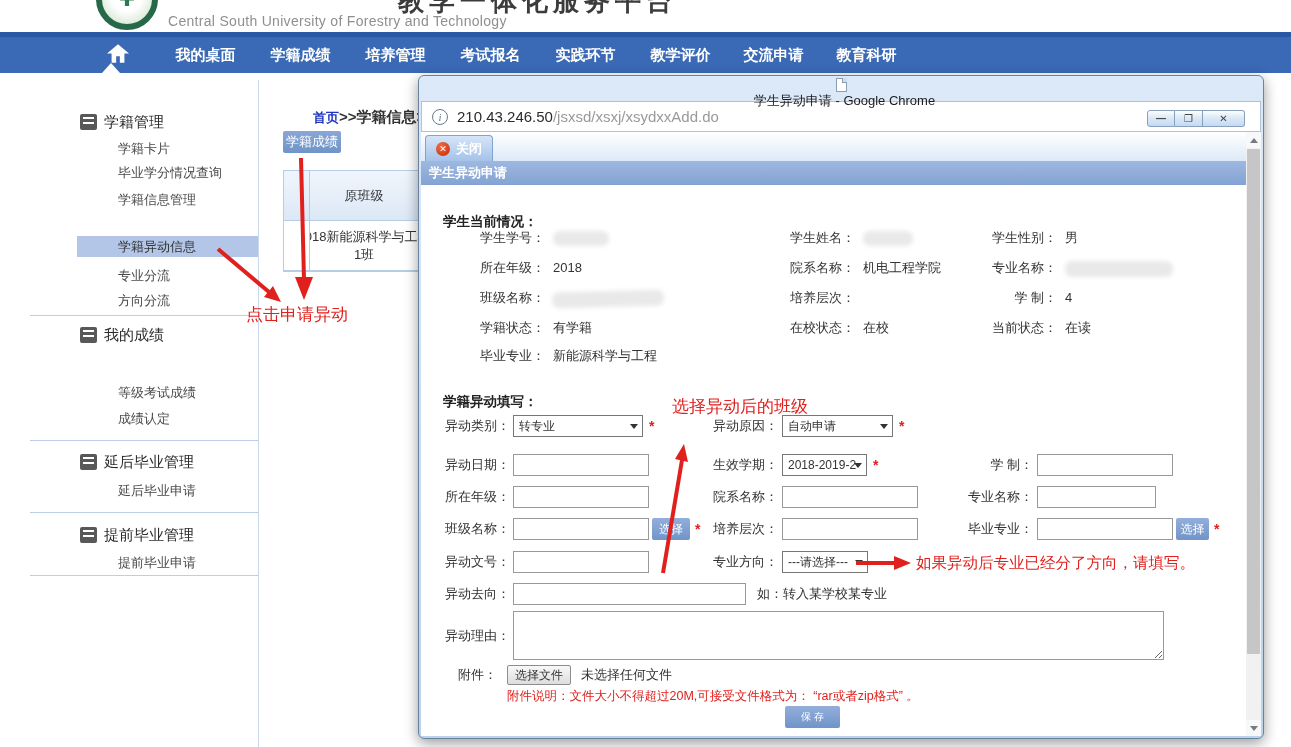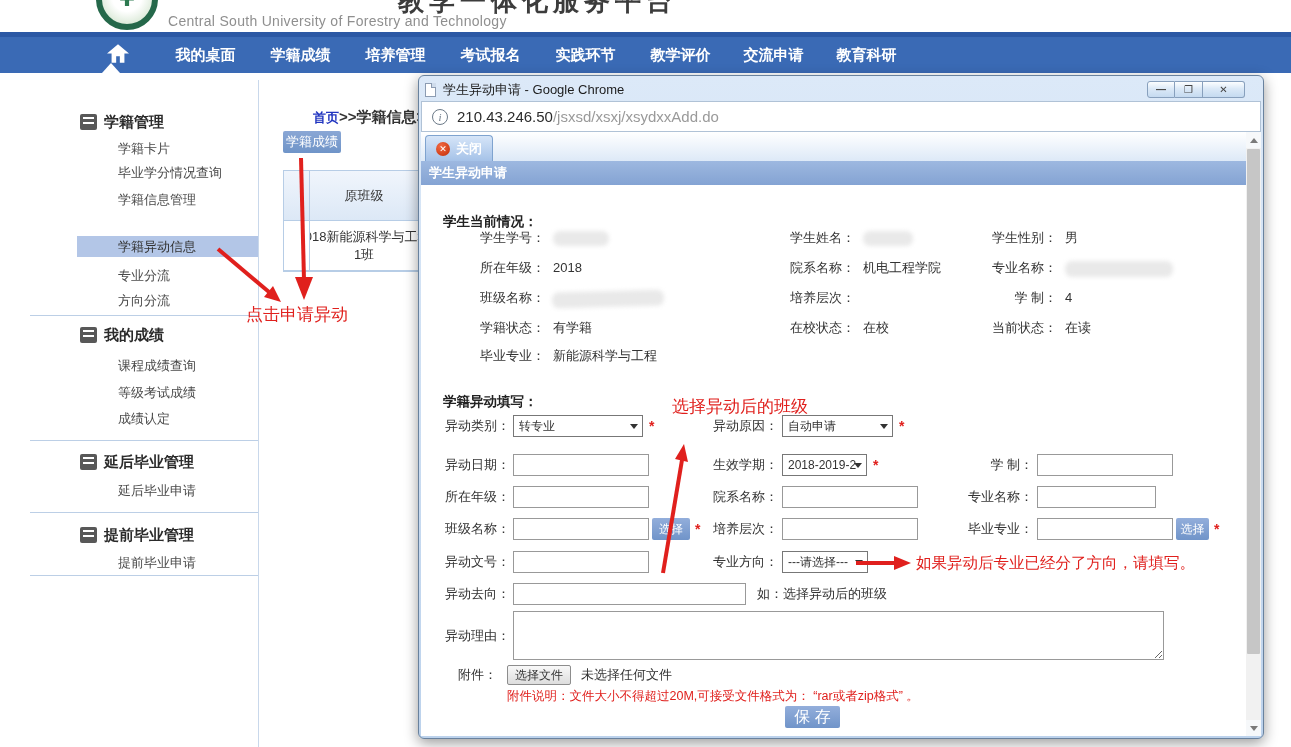--- a/index.html
+++ b/index.html
@@ -21,21 +21,21 @@
   .nav-home { position:absolute; left:88px; top:9px; width:60px; height:24px; display:flex; align-items:center; justify-content:center; cursor:pointer; }
   .nav-item { position:absolute; top:0; width:95px; height:37px; margin-top:4px; line-height:37px; text-align:center;
     color:#fff; font-size:15px; font-weight:bold; cursor:pointer; white-space:nowrap; }
   .nav-notch { position:absolute; left:102px; top:31px; width:0; height:0;
     border-left:9px solid transparent; border-right:9px solid transparent; border-bottom:10px solid #fff; }
 
   
   .side-divider { position:absolute; left:258px; top:80px; width:1px; height:667px; background:#c9d8eb; }
   .sidebar { position:absolute; left:0; top:95px; width:258px; height:560px; }
   .sb-title { position:absolute; left:0; width:258px; height:20px; }
-  .sb-title .txt { position:absolute; left:104px; top:0; font-size:15px; font-weight:bold; color:#2b2b2b; line-height:20px; }
+  .sb-title .txt { position:absolute; left:104px; top:0; font-size:15px; font-weight:normal; color:#2b2b2b; line-height:20px; }
   .notes-icon { position:absolute; left:80px; top:2px; width:17px; height:16px; background:#585858; border-radius:2px; }
   .notes-icon::before { content:""; position:absolute; left:3px; top:3px; width:11px; height:10px;
     background:repeating-linear-gradient(#fff 0 2px, transparent 2px 5px); }
   .sb-item { position:absolute; left:0; width:258px; height:21px; line-height:21px; font-size:13px; color:#4a4a4a;
     padding-left:118px; cursor:pointer; }
   .sb-item.selected { background:#b3c6e7; padding-left:41px; left:77px; width:181px; color:#333; }
   .sb-divider { position:absolute; left:30px; width:228px; height:1px; background:#bccfe6; }
 
   
   .crumbs { position:absolute; left:283px; top:108px; white-space:nowrap; }
@@ -47,21 +47,21 @@
   .otable .hrow { display:flex; height:50px; background:linear-gradient(#f0f5fc,#dce8f6); border-bottom:1px solid #b7cde6; }
   .otable .drow { display:flex; height:50px; background:#fff; border-bottom:1px solid #b7cde6; }
   .otable .c1 { width:26px; border-right:1px solid #b7cde6; flex:none; }
   .otable .c2 { flex:1; display:flex; flex-direction:column; align-items:center; justify-content:center; font-size:13px; color:#333; overflow:hidden; }
   .otable .hrow .c2 { font-weight:normal; }
   .otable .line1 { white-space:nowrap; }
 
   
   .window { position:absolute; left:418px; top:75px; width:846px; height:664px; background:linear-gradient(#dce9f8,#bcd2ec);
     border:1px solid #69829e; border-radius:6px; padding:2px; box-shadow:0 4px 14px rgba(0,0,0,.4); z-index:10; }
-  .titlebar { height:23px; display:flex; align-items:center; padding:0 4px; }
+  .titlebar { height:23px; display:flex; align-items:center; padding:0 4px;flex-direction:column; }
   .doc-icon { width:11px; height:14px; background:#fff; border:1px solid #8c9cb2; position:relative; flex:none; }
   .doc-icon::after { content:""; position:absolute; right:-1px; top:-1px; width:4px; height:4px; background:#cfdcec; border-left:1px solid #8c9cb2; border-bottom:1px solid #8c9cb2; }
   .title-text { font-size:13px; color:#1c1c1c; margin-left:7px; white-space:nowrap; }
   .win-controls { margin-left:auto; margin-right:12px; display:flex; }
   .wc-btn { height:17px; border:1px solid #88a0bd; background:linear-gradient(#fcfeff,#dbe9f7 45%,#c5daf0);
     font-size:10px; color:#444; display:flex; align-items:center; justify-content:center; cursor:pointer; font-weight:bold; }
   .wc-min { width:28px; border-radius:3px 0 0 3px; }
   .wc-max { width:28px; border-left:none; }
   .wc-close { width:42px; border-left:none; border-radius:0 3px 3px 0; }
 
@@ -103,21 +103,21 @@
   .req { position:absolute; color:#e0201d; font-weight:bold; font-size:14px; line-height:22px; }
   .mini-btn { position:absolute; height:22px; background:linear-gradient(#93aedb,#7094c9); color:#fff; font-size:12px;
     text-align:center; line-height:22px; border-radius:2px; cursor:pointer; }
   .hint { position:absolute; line-height:22px; color:#333; white-space:nowrap; }
   .txtarea { position:absolute; border:1px solid #999; background:#fff; resize:both; font-family:"Liberation Sans",sans-serif; }
   .file-btn { position:absolute; height:20px; width:64px; background:linear-gradient(#f8f8f8,#dddddd); border:1px solid #8d8d8d;
     border-radius:2px; font-size:12px; color:#333; cursor:pointer; font-family:"Liberation Sans",sans-serif; }
   .nofile { position:absolute; line-height:20px; color:#333; white-space:nowrap; }
   .attach-note { position:absolute; color:#e0201d; font-size:12.5px; white-space:nowrap; }
   .save-btn { position:absolute; width:55px; height:22px; background:linear-gradient(#93aedb,#7094c9); color:#fff;
-    font-size:16px; text-align:center; line-height:22px; border-radius:2px; cursor:pointer; }
+    font-size:10px; text-align:center; line-height:22px; border-radius:2px; cursor:pointer; }
 
   
   .overlay { position:absolute; left:0; top:0; width:1291px; height:747px; z-index:50; pointer-events:none; }
   .ann-text { position:absolute; color:#e0201d; white-space:nowrap; }
 </style>
 </head>
 <body>
 
 <div class="banner">
   <div class="logo-circle"></div>
@@ -153,21 +153,20 @@
   <div class="sb-item" style="top:94px">学籍信息管理</div>
   <div class="sb-item selected" style="top:141px">学籍异动信息</div>
   <div class="sb-item" style="top:170px">专业分流</div>
   <div class="sb-item" style="top:195px">方向分流</div>
   <div class="sb-divider" style="top:220px"></div>
 
   <div class="sb-title" style="top:230px">
     <span class="notes-icon"></span>
     <span class="txt">我的成绩</span>
   </div>
-  <div class="sb-item" style="top:260px">课程成绩查询</div>
   <div class="sb-item" style="top:287px">等级考试成绩</div>
   <div class="sb-item" style="top:313px">成绩认定</div>
   <div class="sb-divider" style="top:345px"></div>
 
   <div class="sb-title" style="top:357px">
     <span class="notes-icon"></span>
     <span class="txt">延后毕业管理</span>
   </div>
   <div class="sb-item" style="top:385px">延后毕业申请</div>
   <div class="sb-divider" style="top:417px"></div>
@@ -300,21 +299,21 @@
 
       <div class="flabel" style="left:0;top:366px;width:89px">异动文号：</div>
       <input class="inp" style="left: 92px; top: 366px; width: 136px;">
       <div class="flabel" style="left:268px;top:366px;width:89px">专业方向：</div>
       <div class="sel" style="left:361px;top:366px;width:86px">
         <span>---请选择---</span><span class="sel-arrow"></span>
       </div>
 
       <div class="flabel" style="left:0;top:398px;width:89px">异动去向：</div>
       <input class="inp" style="left: 92px; top: 398px; width: 233px;">
-      <div class="hint" style="left:336px;top:398px">如：选择异动后的班级</div>
+      <div class="hint" style="left:336px;top:398px">如：转入某学校某专业</div>
 
       <div class="flabel" style="left:0;top:440px;width:89px">异动理由：</div>
       <textarea class="txtarea" style="left: 92px; top: 426px; width: 651px; height: 49px;"></textarea>
 
       <div class="flabel" style="left:0;top:479px;width:76px">附件：</div>
       <button class="file-btn" style="left:86px;top:480px">选择文件</button>
       <div class="nofile" style="left:160px;top:480px">未选择任何文件</div>
       <div class="attach-note" style="left:86px;top:503px">附件说明：文件大小不得超过20M,可接受文件格式为： “rar或者zip格式” 。</div>
 
       <div class="save-btn" style="left:364px;top:521px">保 存</div>

